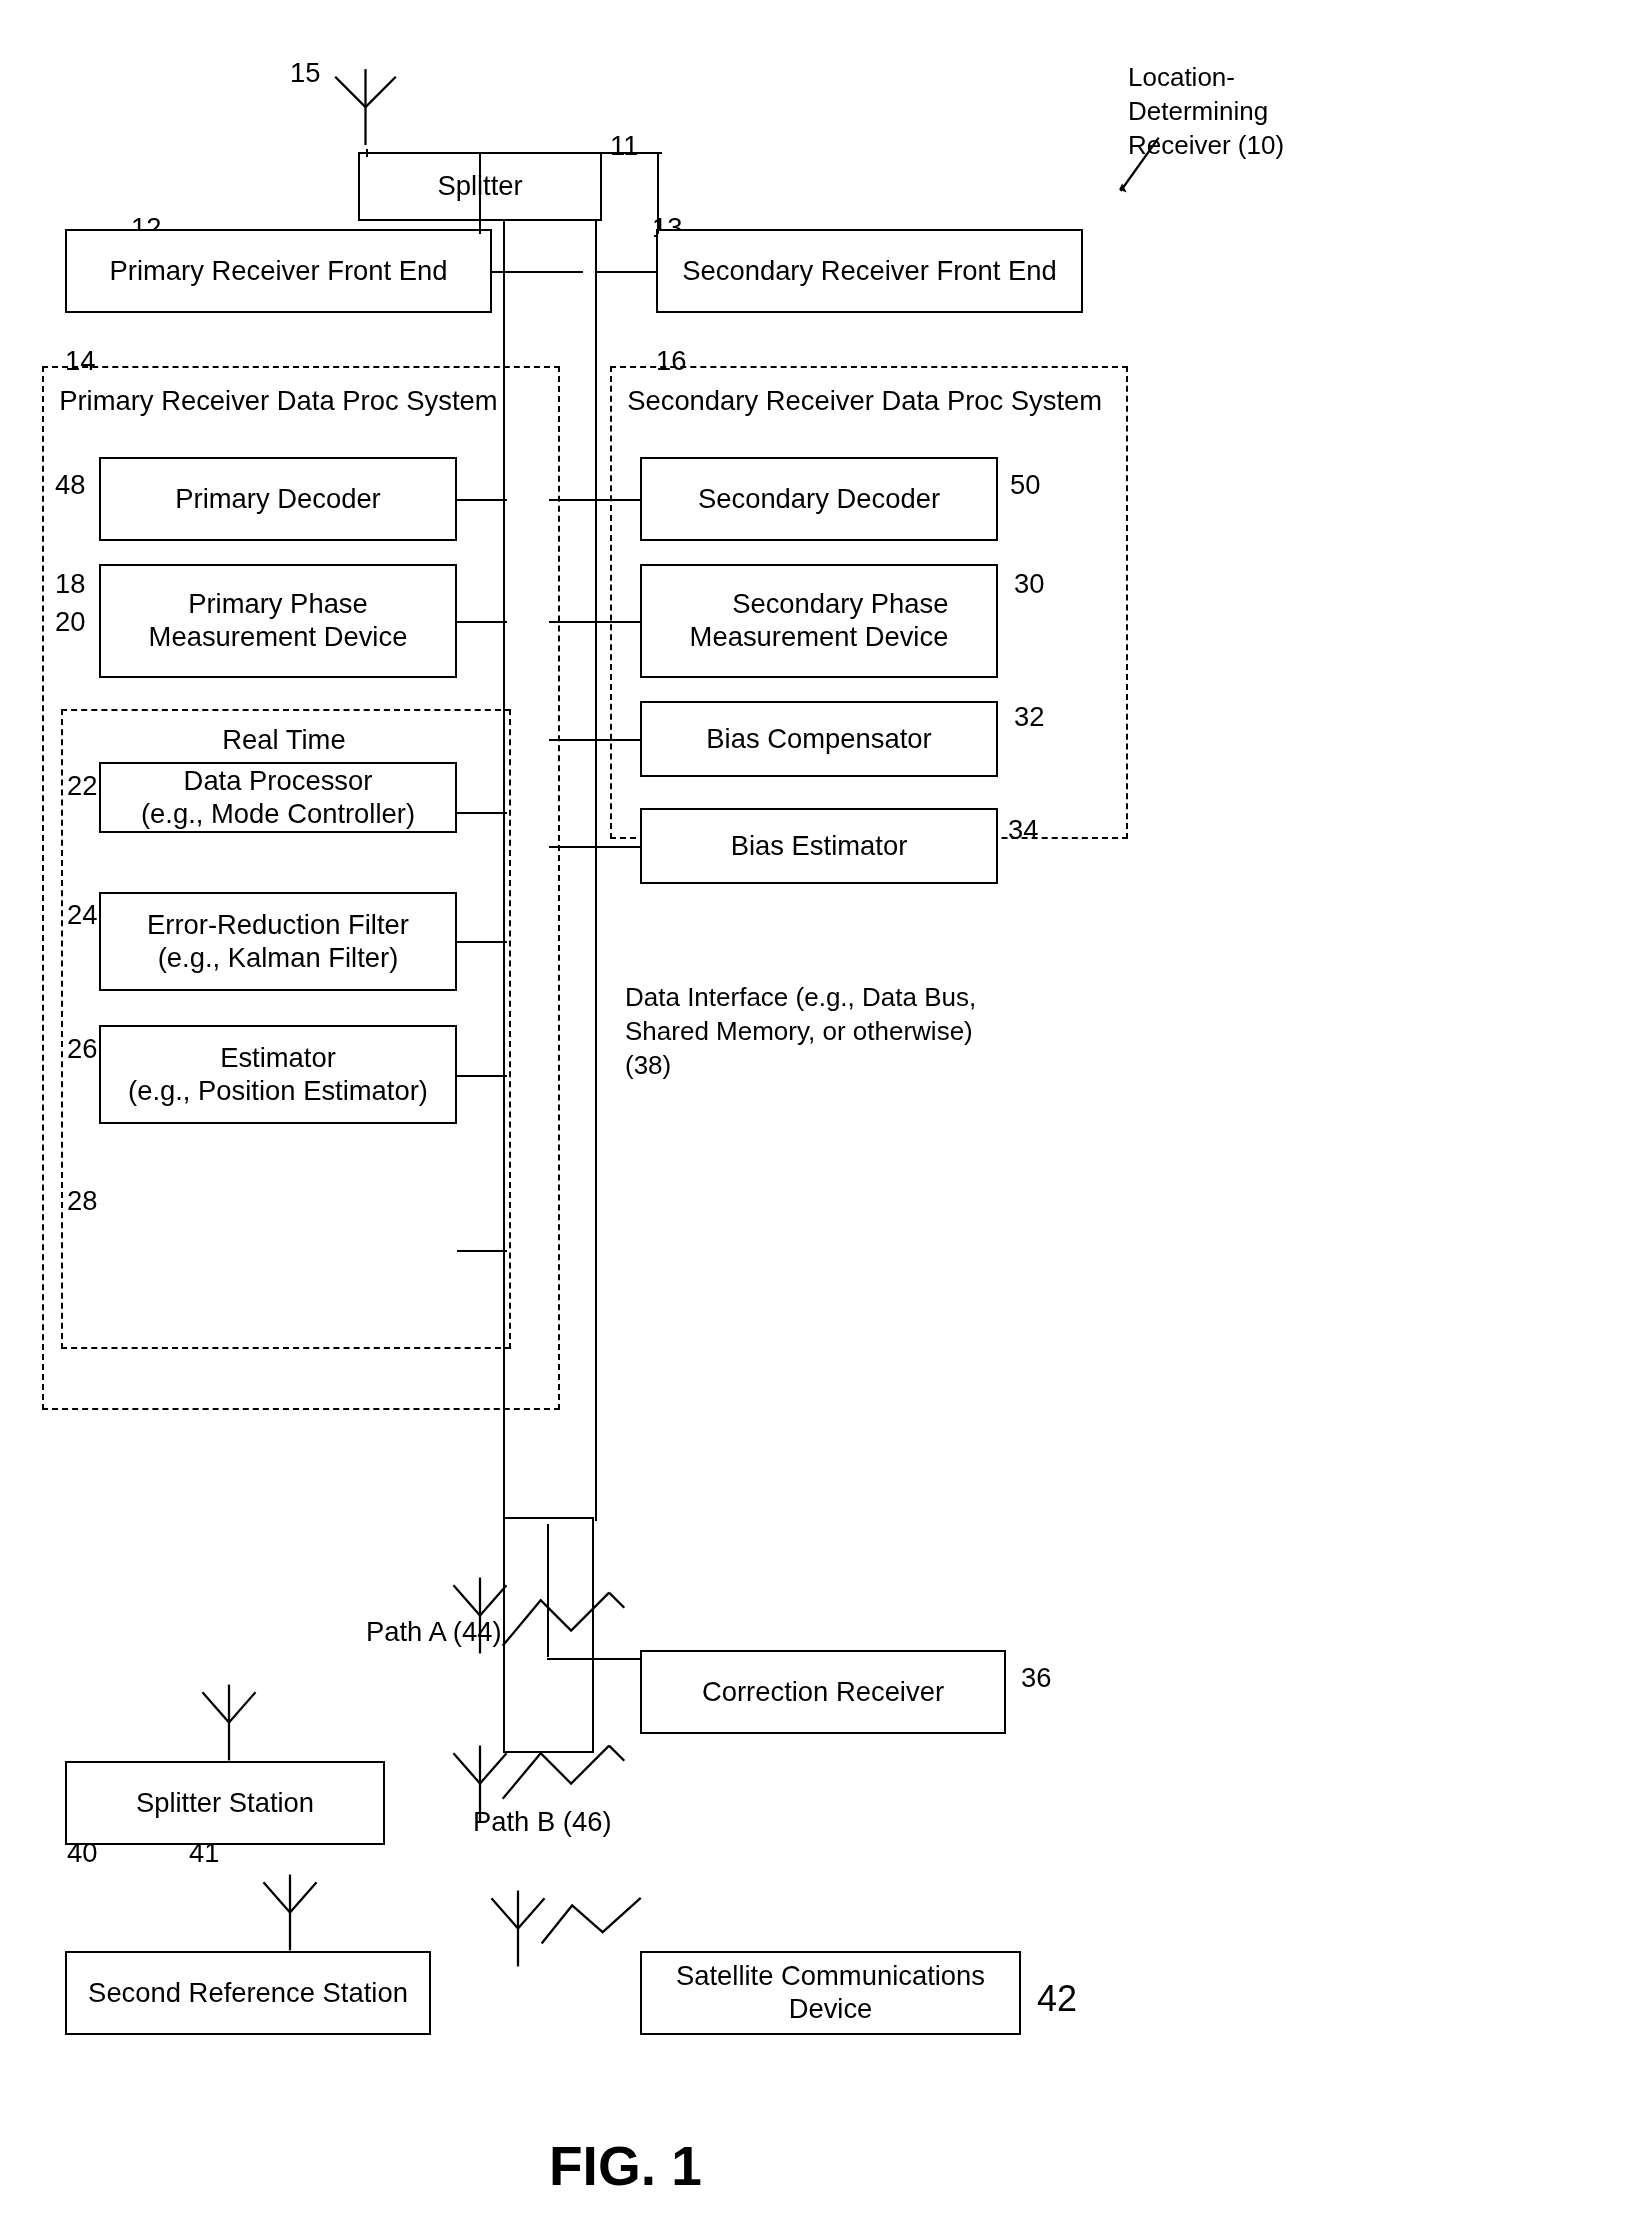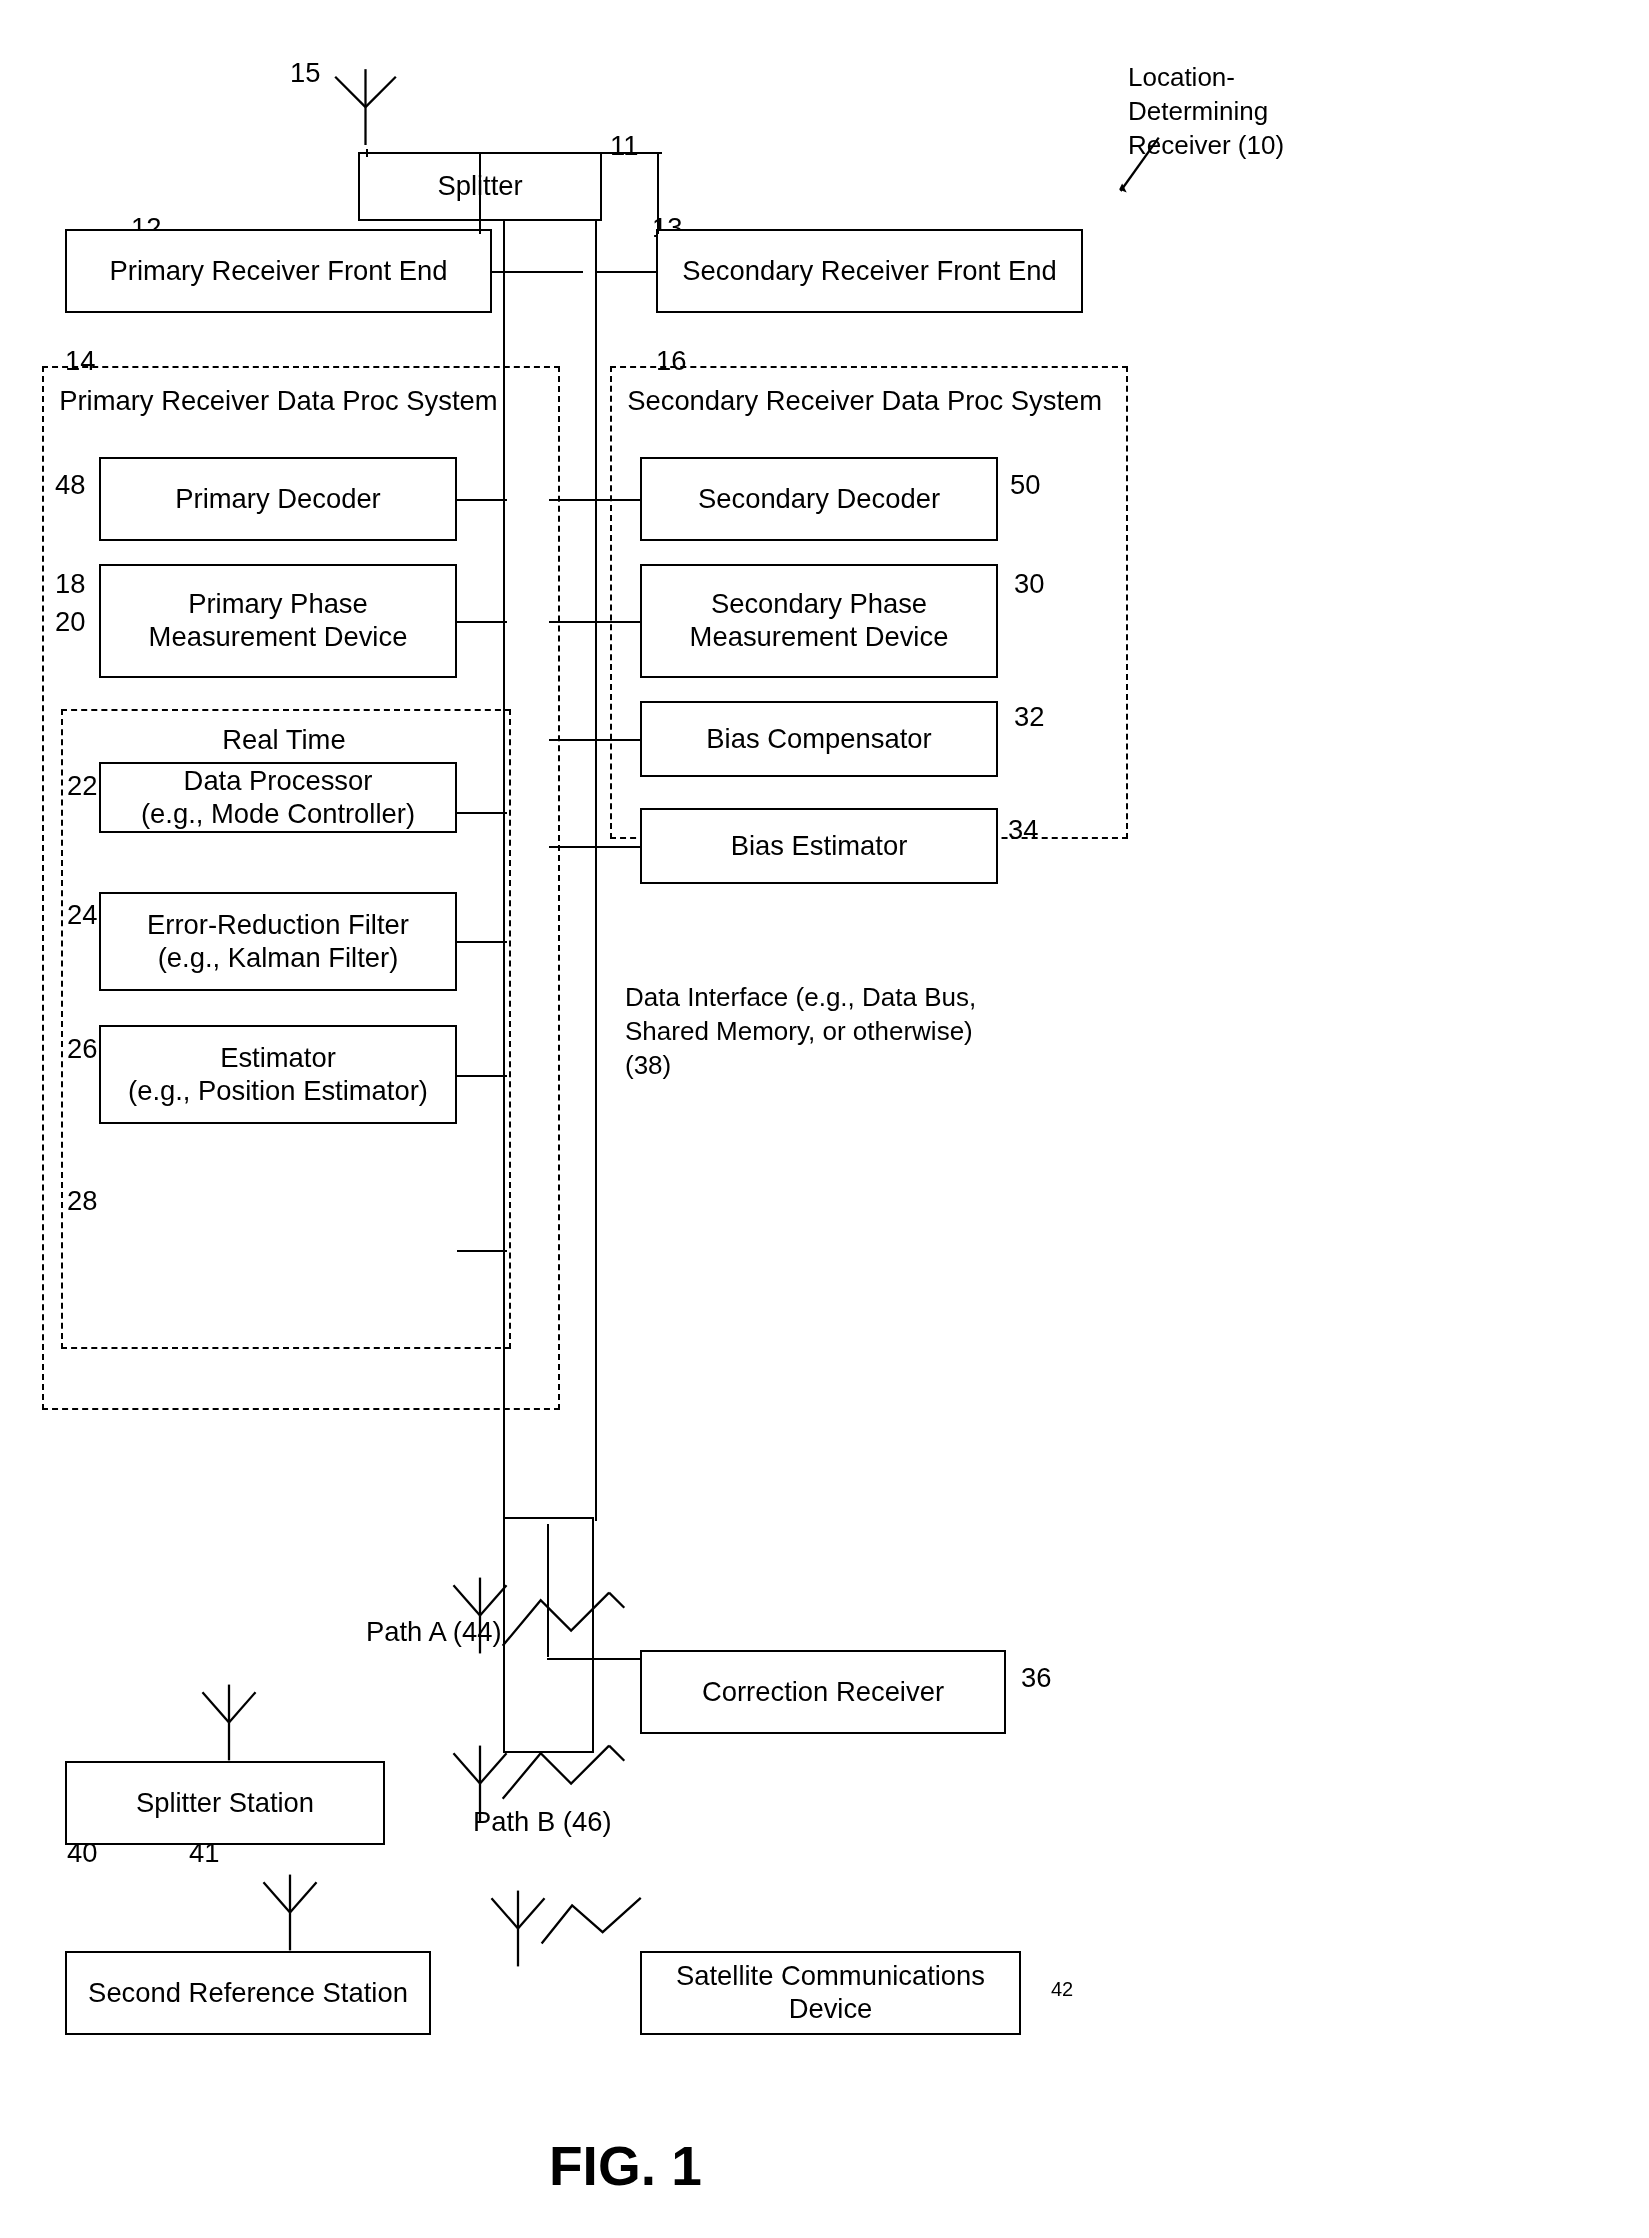--- a/index.html
+++ b/index.html
@@ -136,21 +136,21 @@
   <span class="label-ref" style="left:55px;top:606px;font-size:27.4px;">20</span>
 
   <div class="box" style="left:99px;top:564px;width:358px;height:114px;">
     <span style="white-space:pre-line;">Primary Phase
 Measurement Device</span>
   </div>
 
   <span class="label-ref" style="left:1014px;top:568px;font-size:27.4px;">30</span>
 
   <div class="box" style="left:640px;top:564px;width:358px;height:114px;">
-    <span style="white-space:pre-line;">Secondary Phase
+    <span style="white-space:pre-line;text-align:right;">Secondary Phase
 Measurement Device</span>
   </div>
 
   <div class="box-dashed" style="left:61px;top:709px;width:450px;height:640px;">
     <span class="label" style="position:absolute;top:11.4px;left:38px;font-size:27.4px;white-space:pre-line;text-align:center;width:366px;">Real Time
 Kinematic (RTK) Engine</span>
   </div>
 
   <span class="label-ref" style="left:1014px;top:701px;font-size:27.4px;">32</span>
 
@@ -285,21 +285,21 @@
     <span>Second Reference Station</span>
   </div>
 
   <svg style="position:absolute;left:252px;top:1867px;" width="76" height="91" viewBox="0 0 100 120">
     <line x1="50" y1="110" x2="50" y2="60" stroke="#000" stroke-width="3"></line>
     <line x1="50" y1="60" x2="15" y2="20" stroke="#000" stroke-width="3"></line>
     <line x1="50" y1="60" x2="85" y2="20" stroke="#000" stroke-width="3"></line>
     <line x1="50" y1="60" x2="50" y2="10" stroke="#000" stroke-width="3"></line>
   </svg>
 
-  <span class="label-ref" style="left:1037px;top:1978px;font-size:20px;margin-left:14px;">42</span>
+  <span class="label-ref" style="left:1037px;top:1978px;font-size:36px;">42</span>
 
   <div class="box" style="left:640px;top:1951px;width:381px;height:84px;">
     <span>Satellite Communications Device</span>
   </div>
 
   <svg style="position:absolute;left:480px;top:1883px;" width="76" height="91" viewBox="0 0 100 120">
     <line x1="50" y1="110" x2="50" y2="60" stroke="#000" stroke-width="3"></line>
     <line x1="50" y1="60" x2="15" y2="20" stroke="#000" stroke-width="3"></line>
     <line x1="50" y1="60" x2="85" y2="20" stroke="#000" stroke-width="3"></line>
     <line x1="50" y1="60" x2="50" y2="10" stroke="#000" stroke-width="3"></line>

